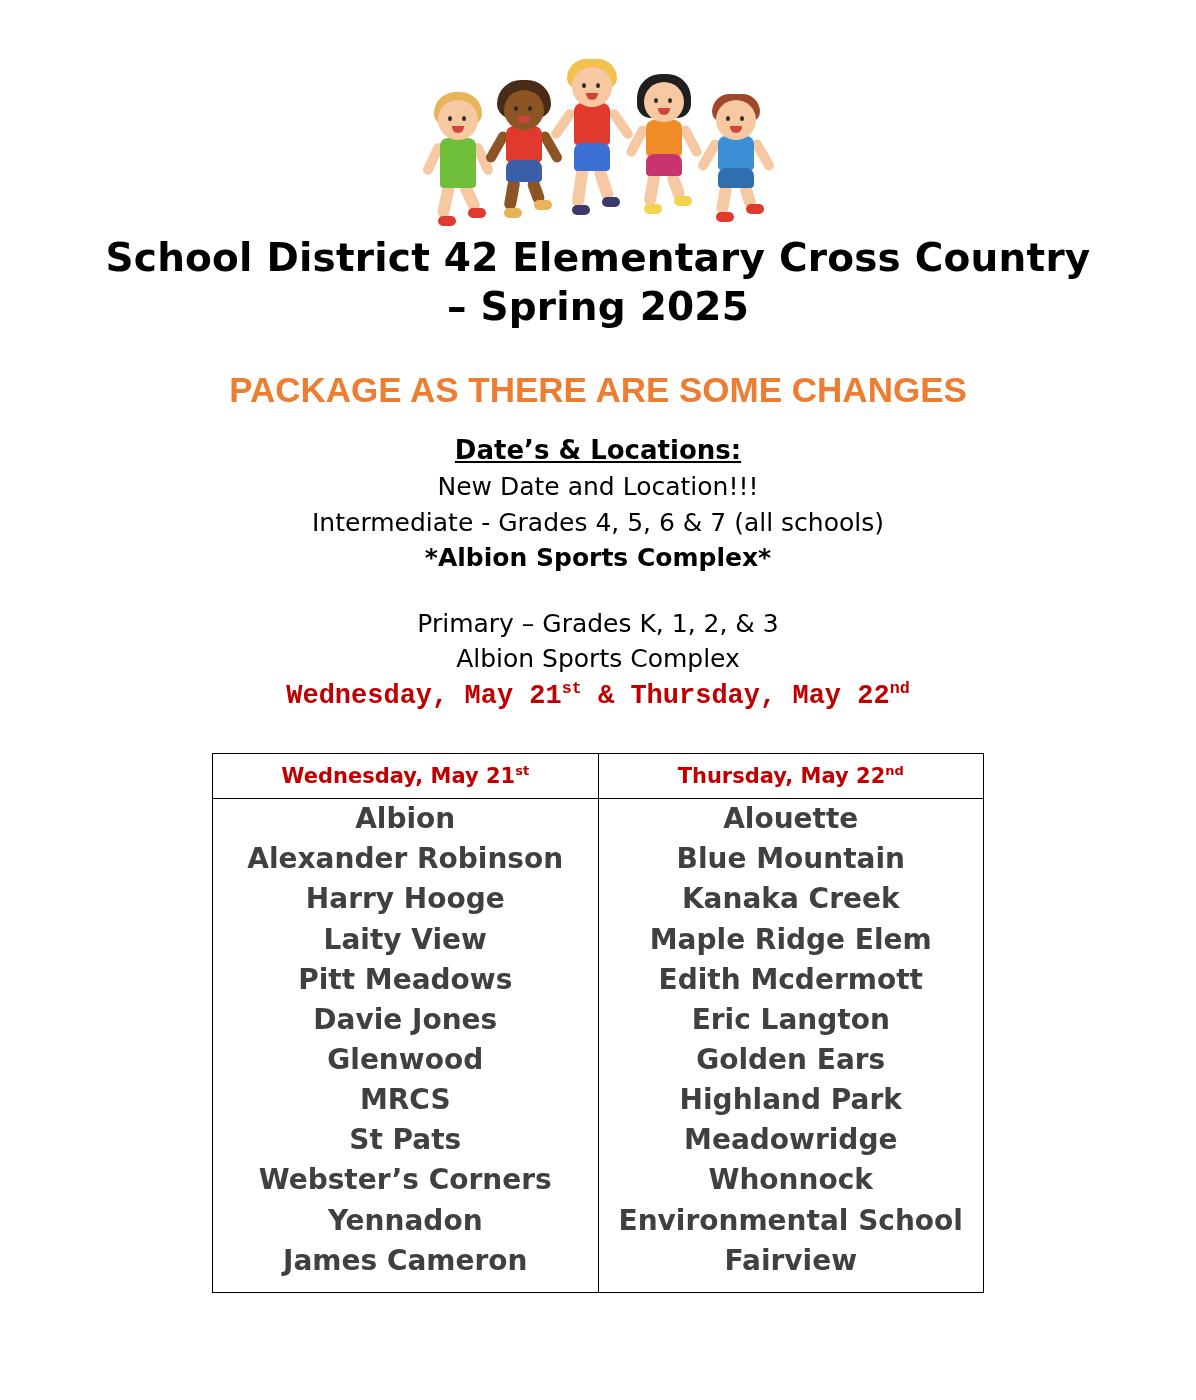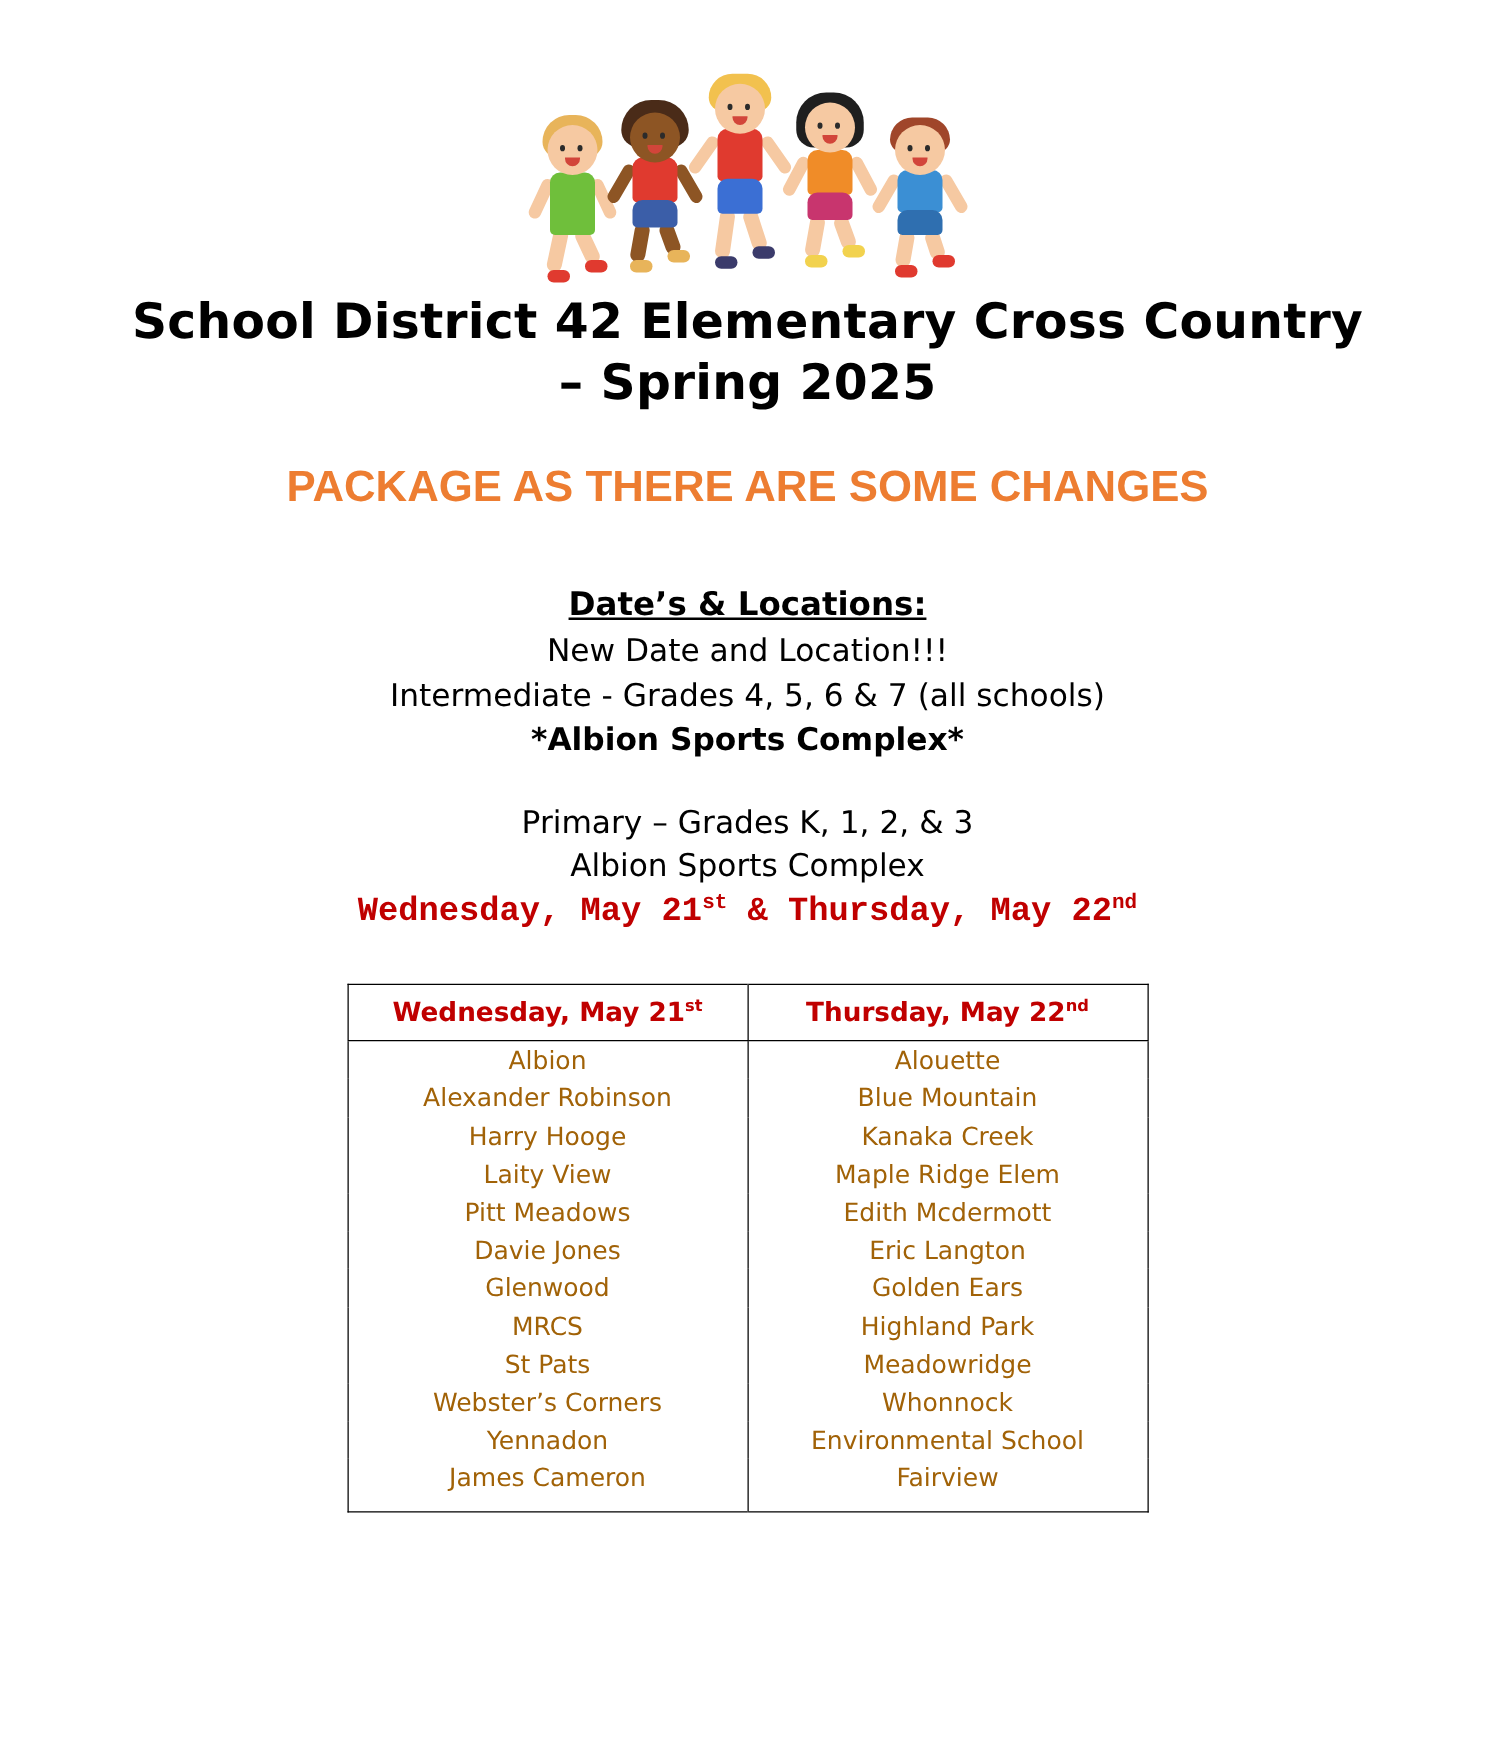--- a/index.html
+++ b/index.html
@@ -124,21 +124,21 @@
     font-family: "Liberation Sans", sans-serif;
     font-weight: bold;
     font-size: 35px;
     line-height: 1.28;
     color: #ED7D31;
     margin: 36px auto 0 auto;
     width: 1000px;
   }
 
   .section {
-    margin-top: 54px;
+    margin-top: 20px;
     text-align: center;
     font-family: "DejaVu Sans", sans-serif;
     font-size: 25px;
     line-height: 1.42;
     color: #000000;
   }
   .section .hdr {
     font-weight: bold;
     text-decoration: underline;
     font-size: 26px;
@@ -163,21 +163,21 @@
   }
 
   
   .table-wrap {
     display: flex;
     justify-content: center;
     margin-top: 38px;
   }
   table.schools {
     border-collapse: collapse;
-    width: 641px;
+    width: 772px;
     table-layout: fixed;
   }
   table.schools th, table.schools td {
     border: none;
     text-align: center;
     font-family: "DejaVu Sans", sans-serif;
   }
   table.schools {
     border: 1px solid #000;
   }
@@ -185,24 +185,25 @@
     font-size: 21px;
     font-weight: bold;
     color: #C00000;
     padding: 10px 4px 10px 4px;
     border-bottom: 1px solid #000;
   }
   table.schools th.col1, table.schools td.col1 {
     border-right: 1px solid #000;
   }
   table.schools td {
-    font-size: 20px;
-    color: #a16207;
+    font-size: 28px;
+    color: #404040;
     padding: 3px 4px;
     line-height: 1.22;
+    font-weight: bold;
   }
   table.schools tr:last-child td {
     padding-bottom: 14px;
   }
 </style>
 </head>
 <body>
 
 <div class="page">
 

